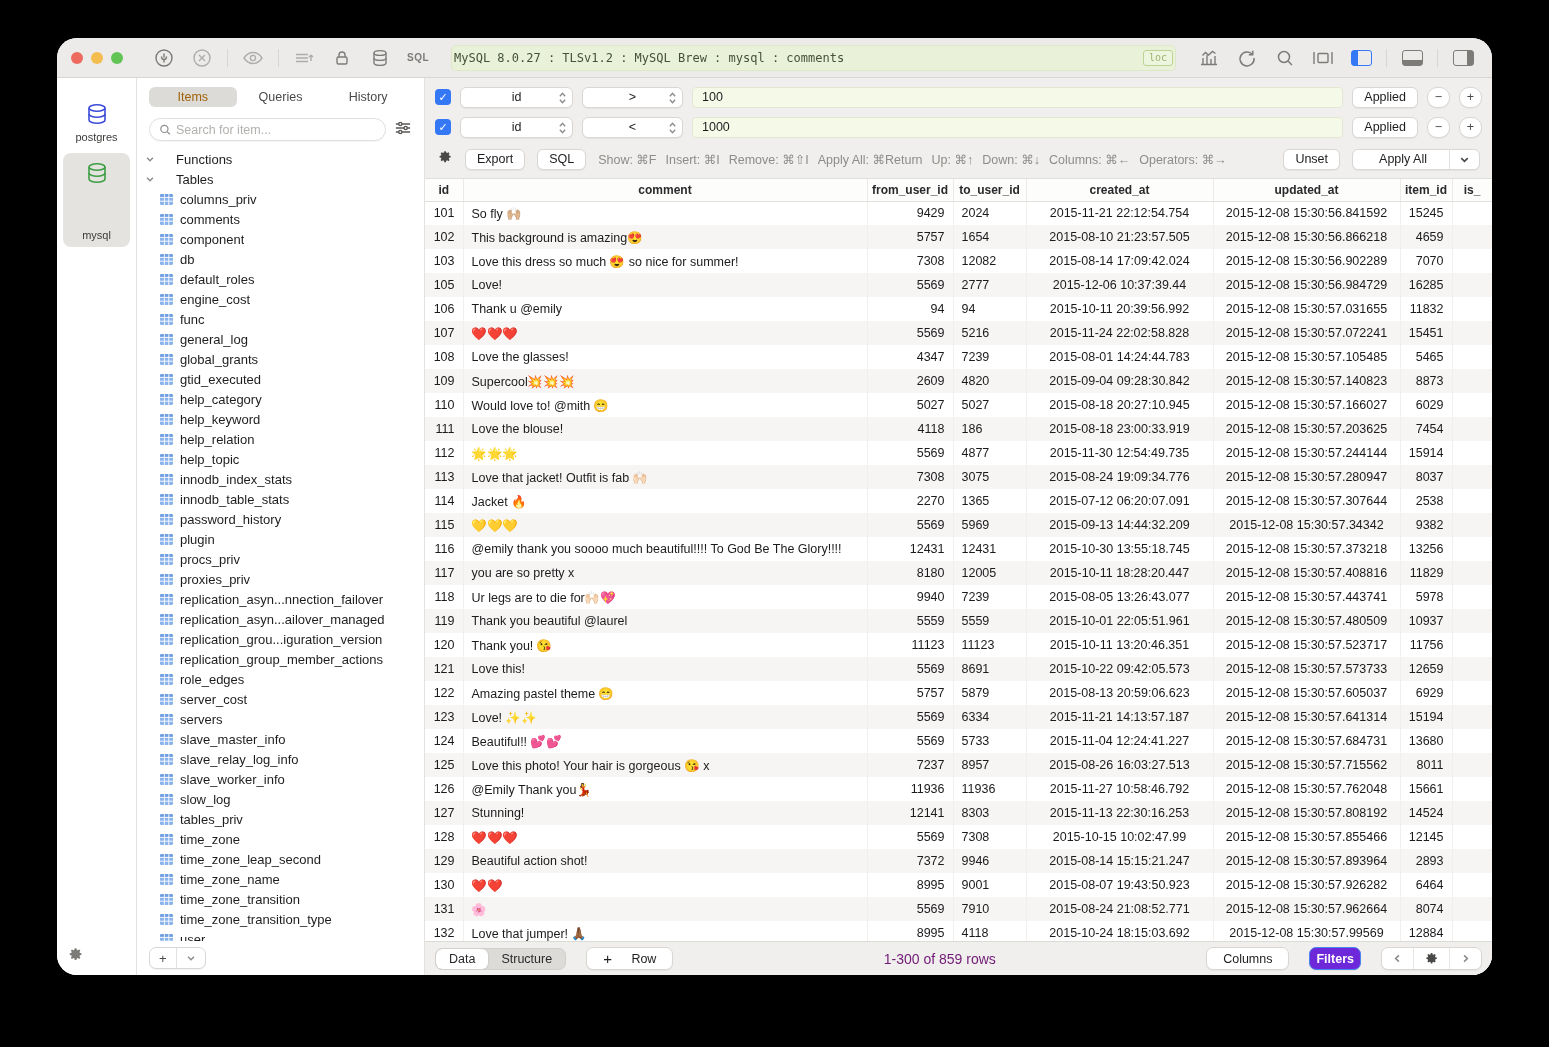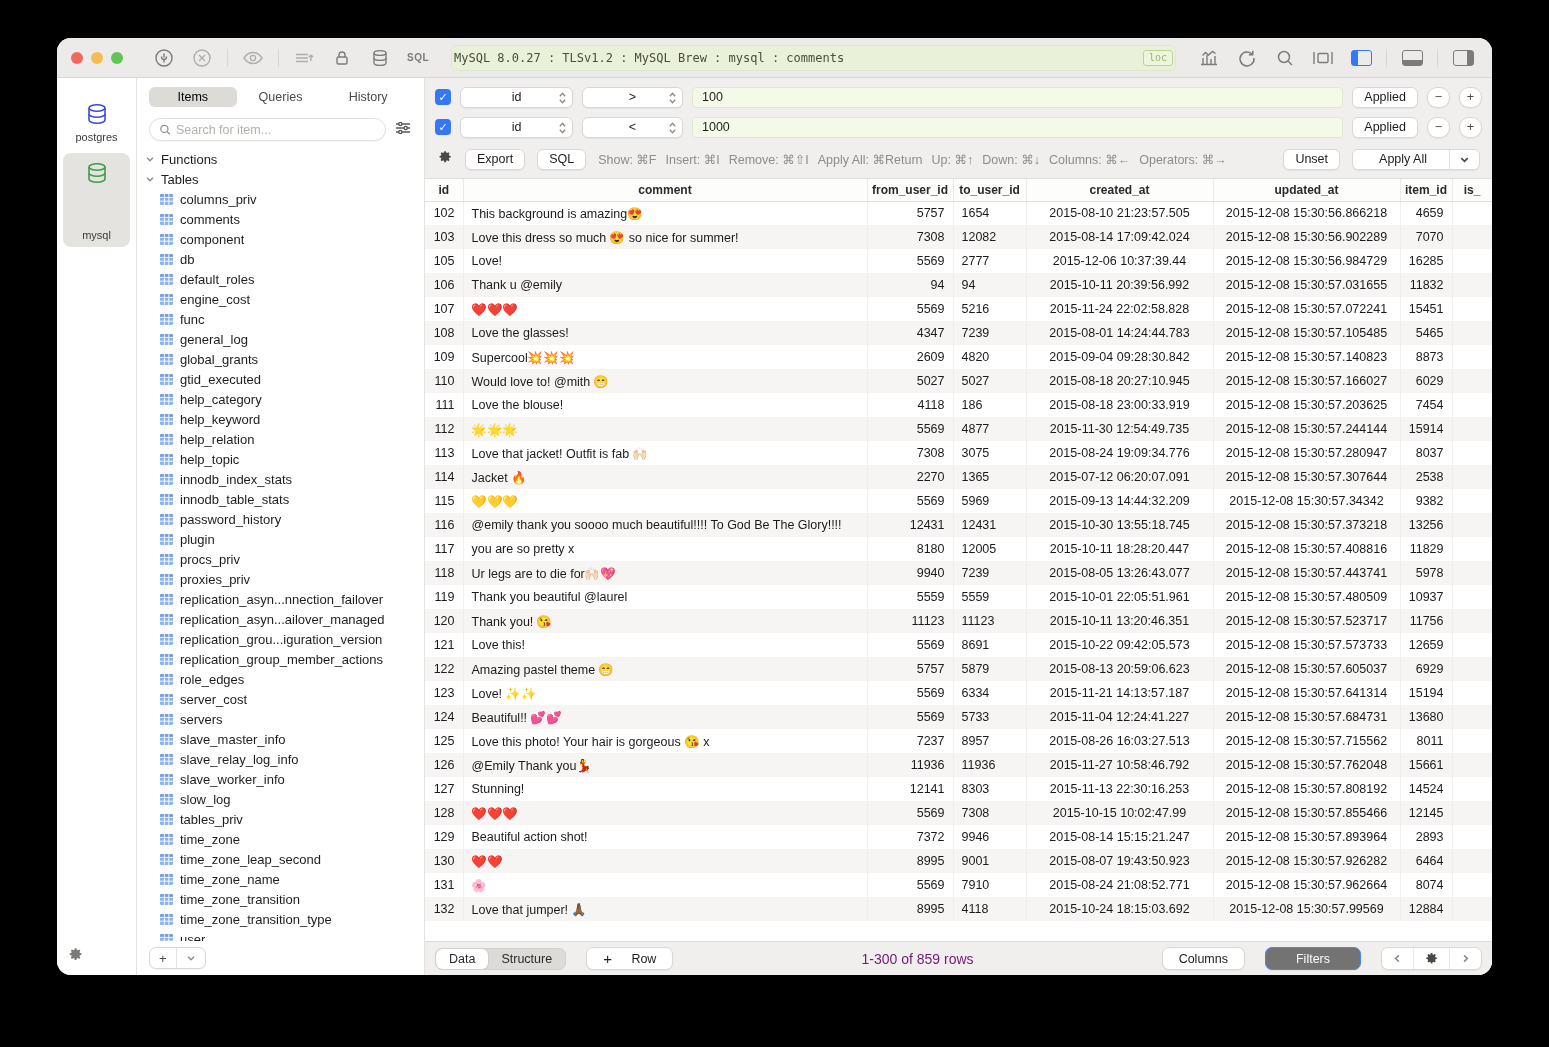--- a/index.html
+++ b/index.html
@@ -1,17 +1,17 @@
 <!DOCTYPE html>
 <html><head>
 <meta charset="utf-8">
 <style>
   * { margin:0; padding:0; box-sizing:border-box; }
   html,body { width:1549px; height:1047px; background:#000; font-family:"Liberation Sans", sans-serif; -webkit-font-smoothing:antialiased; }
-  .window { position:absolute; left:57px; top:38px; width:1435px; height:937px; background:#fff; border-radius:14px; overflow:hidden; display:flex; flex-direction:column; box-shadow:0 20px 60px rgba(0,0,0,.6); }
+  .window { position:absolute; left:57px; top:38px; width:1435px; height:937px; background:#fff; border-radius:20px; overflow:hidden; display:flex; flex-direction:column; box-shadow:0 20px 60px rgba(0,0,0,.6); }
 
   
   .titlebar { flex:0 0 40px; background:#ecebe9; border-bottom:1px solid #d8d6d3; display:flex; align-items:center; padding:0 14px; gap:8px; }
   .lights { display:flex; gap:8px; margin-right:18px; }
   .light { width:12px; height:12px; border-radius:50%; }
   .tb-ic { width:30px; height:24px; display:flex; align-items:center; justify-content:center; color:#7d7b78; }
   .tb-ic svg { display:block; }
   .tb-sep { width:1px; height:18px; background:#d8d6d3; margin:0 2px; }
   .sql-badge { font-size:10px; font-weight:bold; letter-spacing:.5px; color:#7d7b78; }
   .conn-pill { flex:1; height:26px; margin:0 10px; background:#e9f2d8; border:1px solid #dde8c8; border-radius:5px; display:flex; align-items:center; padding:0 2px; font-family:"DejaVu Sans Mono","Liberation Mono",monospace; font-size:12px; color:#45513a; }
@@ -30,27 +30,27 @@
   .conn-item { margin:2px 6px; padding:8px 2px 6px; border-radius:8px; display:flex; flex-direction:column; align-items:center; gap:5px; }
   .conn-item.selected { background:#e4e3e0;gap:44px; }
   .conn-item .cname { font-size:11px; color:#3c3b39; }
   .rail-bottom { margin-top:auto; padding:8px 10px; }
   .gear-ic { color:#7d7b78; }
 
   
   .tables-panel { flex:0 0 288px; background:#fff; border-right:1px solid #e4e2df; display:flex; flex-direction:column; min-height:0; }
   .tp-tabs { display:flex; align-items:center; padding:9px 12px 4px; }
   .tp-tab { flex:1; text-align:center; font-size:12.5px; color:#4a4947; padding:3px 0; border-radius:6px; }
-  .tp-tab.active { background:#dcdbd8; color:#000000; }
+  .tp-tab.active { background:#dcdbd8; color:#a16207; }
   .tp-search-row { display:flex; align-items:center; gap:8px; padding:7px 12px 5px; }
   .search-field { flex:1; height:23px; background:#fff; border:1px solid #e1dfdc; border-radius:12px; display:flex; align-items:center; gap:5px; padding:0 9px; box-shadow:0 1px 1px rgba(0,0,0,.04); }
   .search-field input { border:none; outline:none; background:transparent; font-size:12.5px; color:#1d1d1f; width:100%; font-family:inherit; }
   .search-field input::placeholder { color:#b3b1ae; }
   .tree { flex:1; overflow:hidden; padding-top:3px; font-size:13px; color:#1d1d1f; }
-  .tree-group { display:flex; align-items:center; gap:6px; padding:2px 8px; height:20px; }
+  .tree-group { display:flex; align-items:center; gap:21px; padding:2px 8px; height:20px; }
   .tree-item { display:flex; align-items:center; gap:7px; padding:0 8px 0 23px; height:20px; }
   .tree-item .ti-label { white-space:nowrap; overflow:hidden; text-overflow:ellipsis; }
   .chev { color:#8e8c89; }
   .tp-bottom { flex:0 0 34px; display:flex; align-items:center; padding:0 12px; }
   .addgrp { display:flex; align-items:center; height:22px; background:#fff; border:1px solid #d9d7d4; border-radius:7px; overflow:hidden; box-shadow:0 1px 1px rgba(0,0,0,.05); }
   .addgrp .seg { padding:0 9px; font-size:13px; color:#4a4947; display:flex; align-items:center; height:100%; }
   .addgrp .seg + .seg { border-left:1px solid #e4e2df; }
 
   
   .main { flex:1; display:flex; flex-direction:column; min-width:0; background:#f0efed; }
@@ -77,21 +77,21 @@
   .grid td { height:24px; padding:0 8px; border-right:1px solid #f1efec; overflow:hidden; white-space:nowrap; text-overflow:clip; }
   .grid tr:nth-child(even) td { background:#f6f5f3; }
   .a-r { text-align:right; } .a-l { text-align:left; } .a-c { text-align:center; }
 
   
   .bottombar { flex:0 0 34px; background:#f0efed; border-top:1px solid #ddDBD8; display:flex; align-items:center; padding:0 10px; gap:20px; }
   .segmented { display:flex; background:#dcdbd8; border-radius:7px; height:22px; align-items:stretch; overflow:hidden; border:1px solid #d2d0cd; }
   .segmented .seg { padding:0 13px; display:flex; align-items:center; font-size:12.5px; color:#2a2a2c; }
   .segmented .seg.active { background:#fff; border-radius:6px; box-shadow:0 0 2px rgba(0,0,0,.2); }
   .rowcount { flex:1; text-align:center; font-size:14px; color:#701a75; }
-  .btn.primary { background:#737373; border-color:#4a86ef; color:#fff; font-weight:normal; padding:0 30px; border-radius:7px; height:23px; }
+  .btn.primary { background:#6d28d9; border-color:#4a86ef; color:#fff; font-weight:bold; padding:0 6px; border-radius:7px; height:23px; }
   .btn.h23 { height:23px; border-radius:7px; padding:0 16px; }
   .pager { display:flex; align-items:center; height:23px; background:#fff; border:1px solid #d9d7d4; border-radius:7px; overflow:hidden; box-shadow:0 1px 1px rgba(0,0,0,.05); }
   .pager .pseg { padding:0 10px; height:100%; display:flex; align-items:center; color:#8e8c89; }
   .pager .pseg + .pseg { border-left:1px solid #e9e7e4; }
 </style>
 </head>
 <body>
 
 <div class="window">
 
@@ -660,20 +660,30 @@
                 <th>from_user_id</th>
                 <th>to_user_id</th>
                 <th>created_at</th>
                 <th>updated_at</th>
                 <th>item_id</th>
                 <th>is_</th>
               </tr>
             </thead>
           <tbody id="grid-body">
               <tr>
+                <td class="a-r">101</td>
+                <td class="a-l">So fly 🙌🏼</td>
+                <td class="a-r">9429</td>
+                <td class="a-l">2024</td>
+                <td class="a-c">2015-11-21 22:12:54.754</td>
+                <td class="a-c">2015-12-08 15:30:56.841592</td>
+                <td class="a-r">15245</td>
+                <td class="a-l"></td>
+              </tr>
+              <tr>
                 <td class="a-r">102</td>
                 <td class="a-l">This background is amazing😍</td>
                 <td class="a-r">5757</td>
                 <td class="a-l">1654</td>
                 <td class="a-c">2015-08-10 21:23:57.505</td>
                 <td class="a-c">2015-12-08 15:30:56.866218</td>
                 <td class="a-r">4659</td>
                 <td class="a-l"></td>
               </tr>
               <tr>

